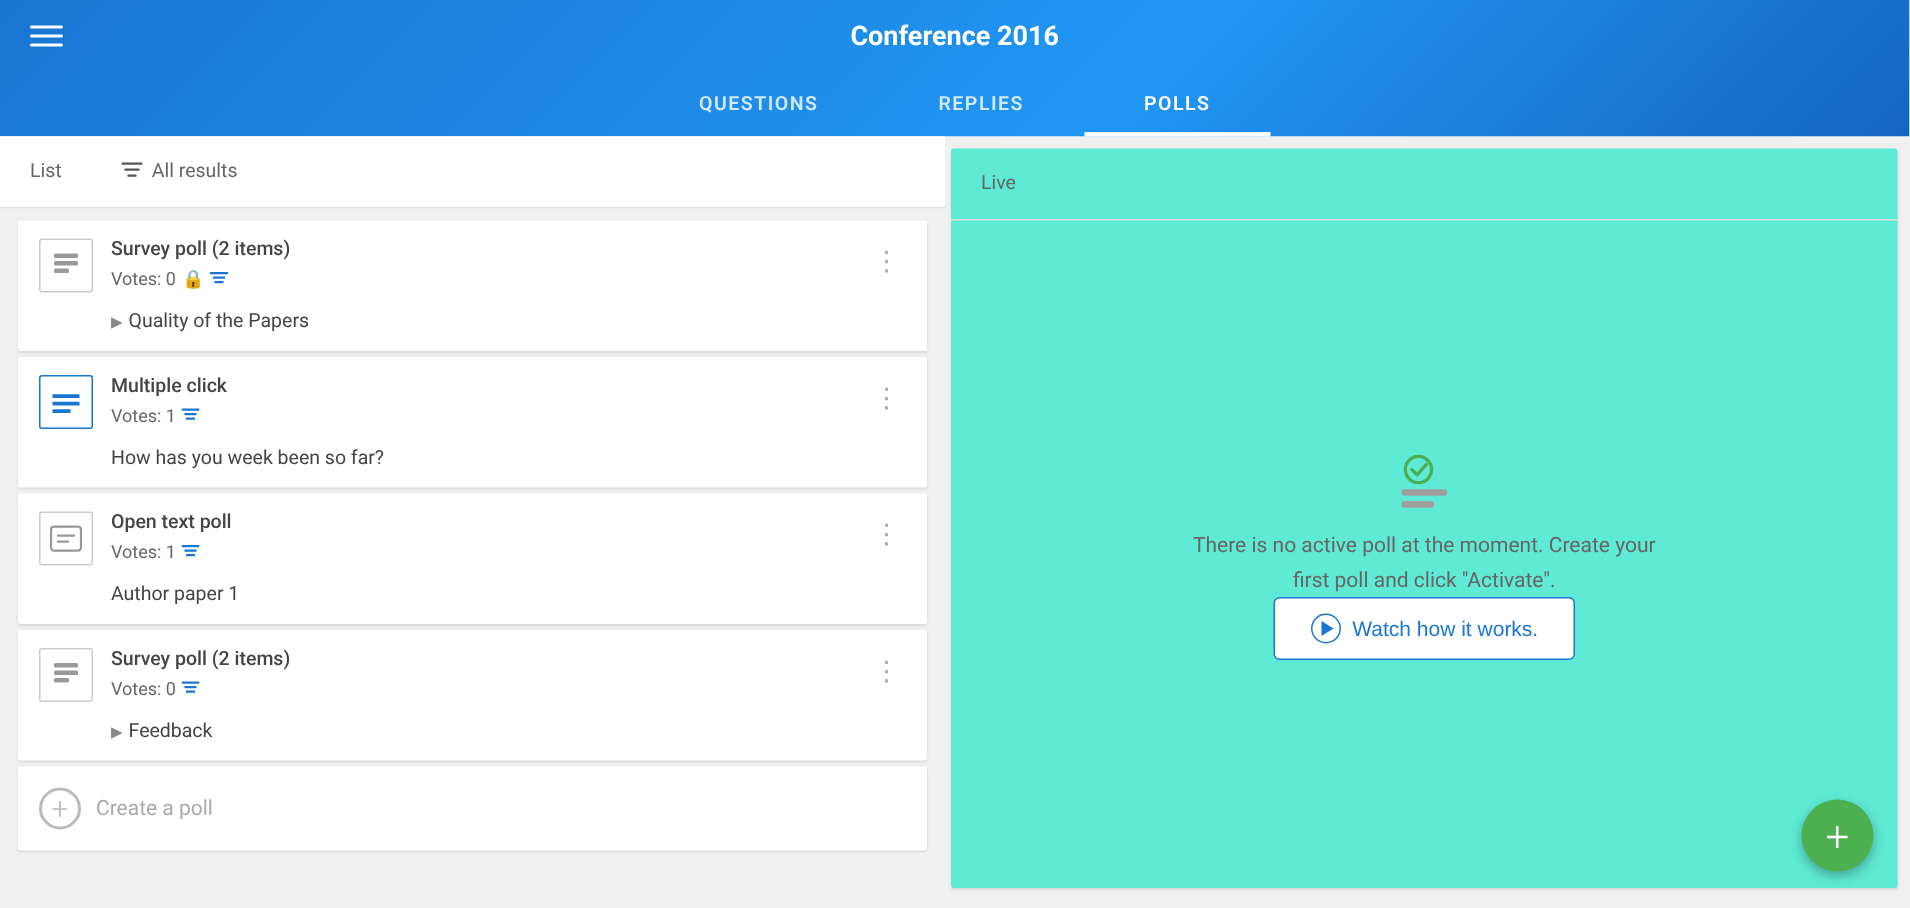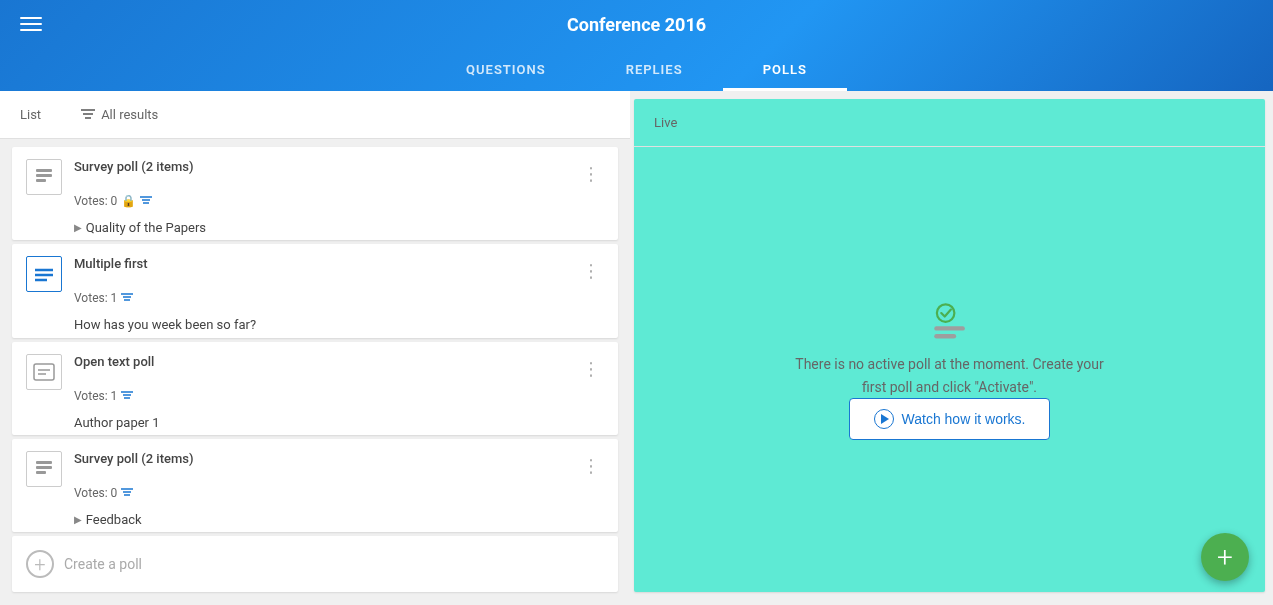--- a/index.html
+++ b/index.html
@@ -141,21 +141,21 @@
       font-size: 13px;
       color: #444;
       font-weight: 500;
     }
     .poll-votes {
       display: flex;
       align-items: flex-end;
       gap: 4px;
       font-size: 12px;
       color: #666;
-      margin-top: 20px;
+      margin-top: 5px;
     }
     .vote-filter-icon {
       color: #1976d2;
       font-size: 12px;
     }
     .lock-icon {
       font-size: 12px;
       color: #888;
     }
     .poll-menu {
@@ -371,21 +371,21 @@
       <div class="poll-card">
         <div class="poll-card-header">
           <div class="poll-icon" style="border-color:#1976d2;">
             <svg width="22" height="16" viewBox="0 0 22 16">
               <line x1="2" y1="4" x2="20" y2="4" stroke="#1976d2" stroke-width="2.5"></line>
               <line x1="2" y1="9" x2="20" y2="9" stroke="#1976d2" stroke-width="2.5"></line>
               <line x1="2" y1="14" x2="14" y2="14" stroke="#1976d2" stroke-width="2.5"></line>
             </svg>
           </div>
           <div class="poll-info">
-            <div class="poll-type">Multiple first</div>
+            <div class="poll-type">Multiple click</div>
             <div class="poll-votes">
               <span>Votes: 1</span>
               <span class="vote-filter-icon">
                 <svg width="12" height="10" viewBox="0 0 12 10">
                     <line x1="0" y1="2" x2="12" y2="2" stroke="#1976d2" stroke-width="1.5"></line>
                     <line x1="2" y1="5" x2="10" y2="5" stroke="#1976d2" stroke-width="1.5"></line>
                     <line x1="3" y1="8" x2="9" y2="8" stroke="#1976d2" stroke-width="1.5"></line>
                   </svg>
               </span>
             </div>

